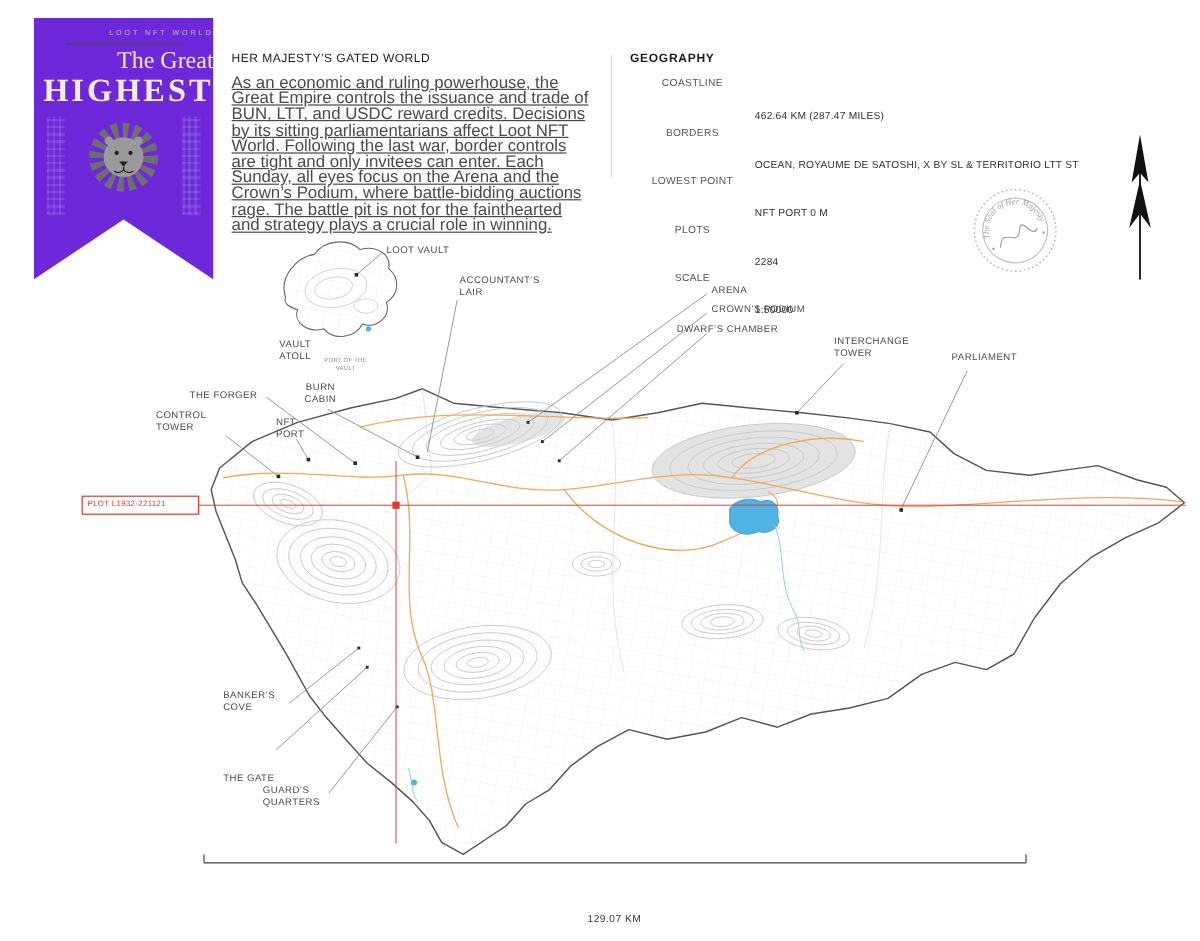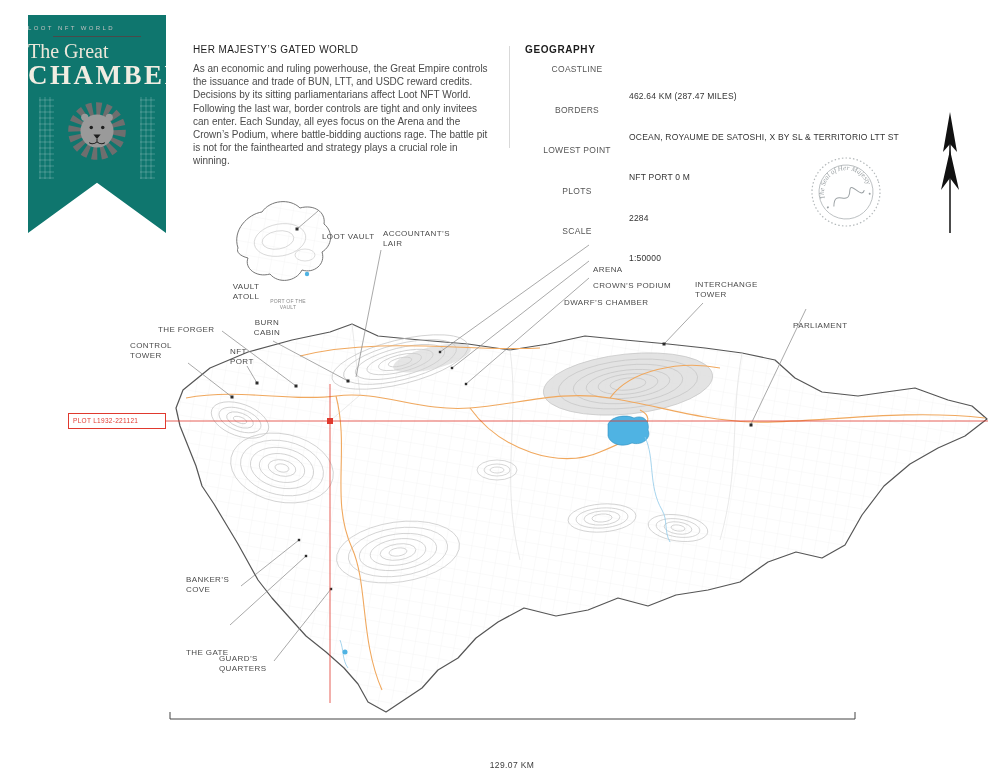--- a/index.html
+++ b/index.html
@@ -1,65 +1,65 @@
 <!DOCTYPE html>
 <html><head>
 <meta charset="utf-8">
 <style>
   html,body{margin:0;padding:0;background:#ffffff;}
   .page{position:relative;width:1000px;height:784px;background:#ffffff;overflow:hidden;
         font-family:"Liberation Sans",sans-serif;color:#333;}
 
   
-  .banner{position:absolute;left:28px;top:15px;width:138px;height:218px;background:#0f766e;
-          clip-path:polygon(0 0,100% 0,100% 100%,50% 77%,0 100%);text-align:left;}
+  .banner{position:absolute;left:28px;top:15px;width:150px;height:218px;background:#6d28d9;
+          clip-path:polygon(0 0,100% 0,100% 100%,50% 77%,0 100%);text-align:right;}
   .banner-brand{margin-top:10px;font-size:6px;letter-spacing:2.4px;color:#c2c2c2;}
   .banner-rule{width:64%;height:0;border-top:1px solid #4a4a4a;margin:5px auto 3px auto;}
   .banner-title1{font-family:"Liberation Serif",serif;font-size:20px;color:#ece7da;line-height:22px;}
   .banner-title2{font-family:"Liberation Serif",serif;font-size:27px;font-weight:bold;
                  letter-spacing:2.5px;color:#f1ede2;line-height:28px;margin-top:-1px;}
   .banner-lion{width:72px;height:72px;margin:6px auto 0 auto;position:relative;z-index:2;}
   .glyph-strip{position:absolute;top:82px;width:15px;height:82px;opacity:.85;
      background-image:repeating-linear-gradient(0deg,rgba(255,255,255,.13) 0 2px,transparent 2px 6px),
                       repeating-linear-gradient(90deg,rgba(255,255,255,.13) 0 2px,transparent 2px 5px);}
   .glyph-left{left:11px;} .glyph-right{right:11px;}
 
   
   .intro{position:absolute;left:193px;top:44px;width:302px;}
   .intro-heading{font-size:10px;font-weight:normal;letter-spacing:.4px;color:#1c1c1c;margin-bottom:7px;}
-  .intro-body{font-size:10px;line-height:13.2px;color:#4a4a4a;}
+  .intro-body{font-size:14px;line-height:13.2px;color:#4a4a4a;text-decoration:underline;}
   .section-divider{position:absolute;left:509px;top:46px;width:1px;height:102px;background:#d9d9d9;}
   .geo{position:absolute;left:525px;top:44px;width:465px;}
   .geo-heading{font-size:10px;font-weight:bold;letter-spacing:.6px;color:#1c1c1c;margin-bottom:8px;}
   .geo-row{display:grid;grid-template-columns:104px 1fr;font-size:8.5px;line-height:13.6px;}
   .geo-label{color:#555;letter-spacing:.3px;text-align:center;}
   .geo-value{color:#333;letter-spacing:.2px;margin-top:27px;}
 
   
   .map-svg{position:absolute;left:0;top:0;z-index:1;}
   .overlay{position:absolute;left:0;top:0;width:1000px;height:784px;z-index:2;pointer-events:none;}
   .map-label{position:absolute;font-size:8px;letter-spacing:.4px;color:#4b4b4b;line-height:9.6px;}
-  .nowrap{white-space:nowrap;margin-top:28px;} .center{text-align:center;} .right{text-align:left;}
+  .nowrap{white-space:nowrap;} .center{text-align:center;} .right{text-align:left;}
   .tiny{font-size:5px;letter-spacing:.2px;line-height:5.5px;color:#8a8a8a;}
 
   .lbl-loot-vault{left:322px;top:204px;}
   .lbl-vault-atoll{left:226px;top:282px;width:40px;}
   .lbl-port-vault{left:268px;top:299px;width:40px;}
   .lbl-accountants-lair{left:383px;top:229px;width:70px;}
   .lbl-arena{left:593px;top:237px;}
   .lbl-crowns-podium{left:593px;top:253px;}
   .lbl-dwarfs-chamber{left:564px;top:270px;}
   .lbl-interchange-tower{left:695px;top:280px;width:80px;}
   .lbl-parliament{left:793px;top:293px;}
   .lbl-the-forger{left:158px;top:325px;width:60px;}
   .lbl-burn-cabin{left:249px;top:318px;width:36px;}
   .lbl-control-tower{left:130px;top:341px;width:52px;}
   .lbl-nft-port{left:230px;top:347px;width:24px;}
   .lbl-bankers-cove{left:186px;top:575px;width:48px;}
-  .lbl-the-gate{left:186px;top:620px;}
+  .lbl-the-gate{left:186px;top:644px;}
   .lbl-guards-quarters{left:219px;top:654px;width:58px;}
 
   .plot-tag{position:absolute;left:68px;top:413px;width:92px;height:14px;border:1px solid #e0392e;
             color:#e0392e;font-size:6.5px;line-height:14px;letter-spacing:.3px;padding-left:4px;
             background:#fff;}
   .scale-label{position:absolute;left:462px;top:760px;width:100px;text-align:center;
                font-size:8.5px;letter-spacing:.4px;color:#3c3c3c;}
 </style>
 </head>
 <body>
@@ -236,21 +236,21 @@
       <path d="M950,128 V233" stroke="#111" stroke-width="1.5"></path>
       <polygon points="950,112 943,152 950,144 957,152" fill="#111"></polygon>
       <polygon points="950,150 959,190 950,178 941,190" fill="#111"></polygon>
     </g>
   </svg>
 
   <div class="banner">
     <div class="banner-brand">LOOT NFT WORLD</div>
     <div class="banner-rule"></div>
     <div class="banner-title1">The Great</div>
-    <div class="banner-title2">CHAMBER</div>
+    <div class="banner-title2">HIGHEST</div>
     <div class="glyph-strip glyph-left"></div>
     <div class="glyph-strip glyph-right"></div>
     <div class="banner-lion">
       <svg viewBox="0 0 100 100" width="72" height="72">
         <circle cx="50" cy="50" r="31" fill="none" stroke="#6e6e6e" stroke-width="18" stroke-dasharray="7 5"></circle>
         <circle cx="33" cy="31" r="5" fill="#9a9a9a"></circle>
           <circle cx="67" cy="31" r="5" fill="#9a9a9a"></circle>
         <circle cx="50" cy="50" r="23" fill="#9a9a9a"></circle>
         <circle cx="42" cy="45" r="2.4" fill="#1e1e1e"></circle>
           <circle cx="58" cy="45" r="2.4" fill="#1e1e1e"></circle>

